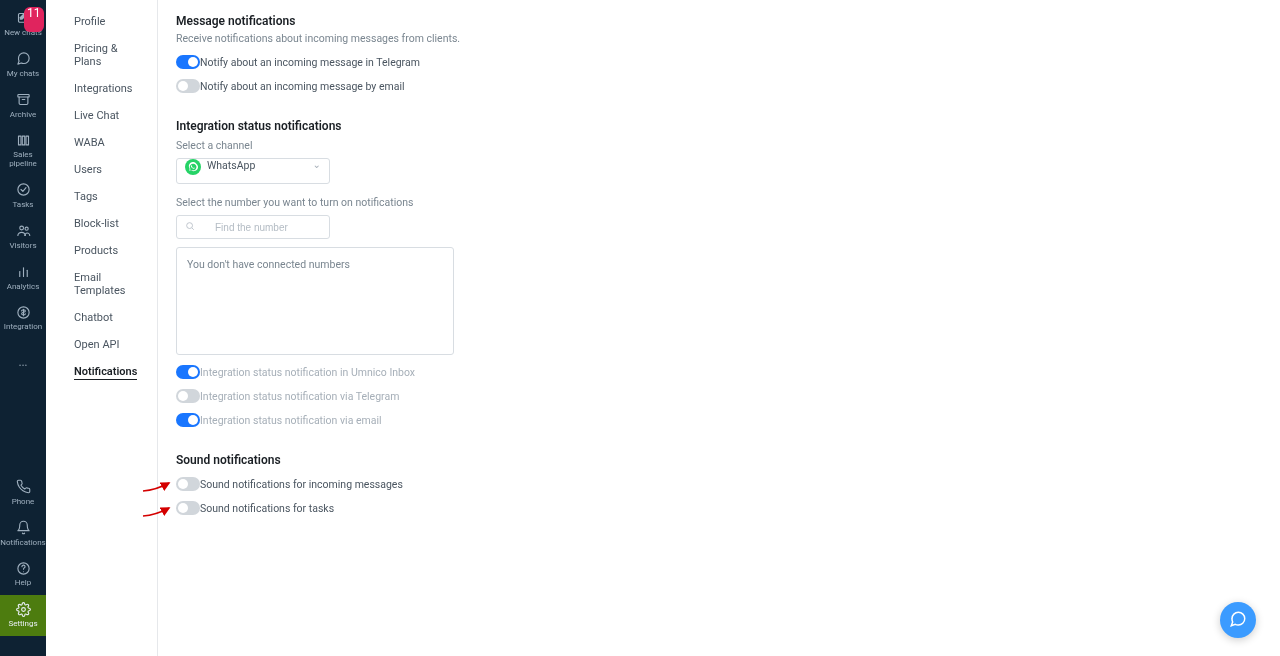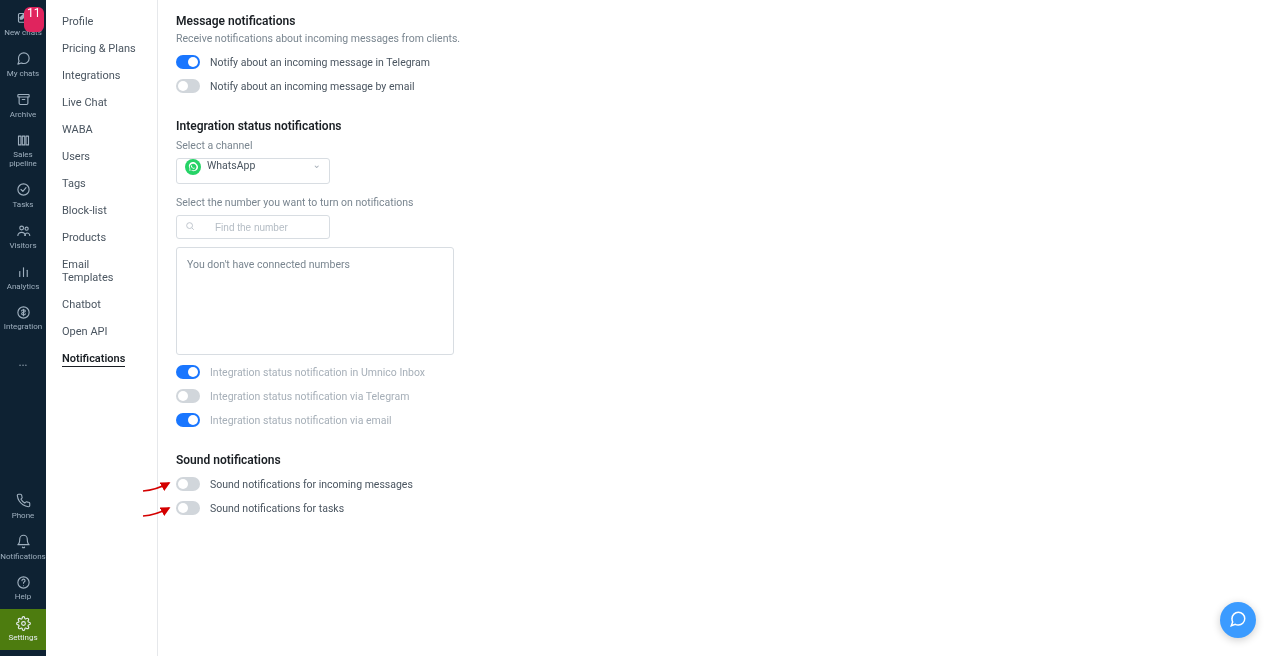--- a/index.html
+++ b/index.html
@@ -17,21 +17,21 @@
 .rail {
   width: 46px;
   background: #0e2233;
   display: flex;
   flex-direction: column;
   align-items: center;
   padding-top: 4px;
   color: #8da0b0;
 }
 .rail-group-top { flex: 0 0 auto; display:flex; flex-direction:column; align-items:center; width:100%;}
-.rail-group-bottom{ margin-top:auto; display:flex; flex-direction:column; align-items:center; width:100%; padding-bottom:6px;}
+.rail-group-bottom{ margin-top:auto; display:flex; flex-direction:column; align-items:center; width:100%; padding-bottom:20px;}
 .rail-item {
   width: 46px;
   display:flex; flex-direction:column; align-items:center; justify-content:center;
   padding: 6px 0 7px 0;
   cursor: pointer;
   position: relative;
 }
 .rail-item.active {
   background: #4d7c0f;
 }
@@ -43,42 +43,42 @@
   min-width:12px; height:25px; border-radius:6px; background:#e0245e;
   color:#fff; font-size:12px; line-height:12px; text-align:center; padding:0 3px;
 }
 
 .subnav {
   width: 112px;
   border-right:1px solid #e6e8eb;
   padding-top:8px;
 }
 .subnav-item {
-  padding: 7px 16px;
+  padding: 7px 28px;
   font-size: 11px;
   color:#4a5560;
   cursor:pointer;
 }
 .subnav-item.active {
   color:#1a1f24; font-weight:600;
 }
 .subnav-item.active span { border-bottom:1px solid #1a1f24; padding-bottom:1px;}
 
 .main {
   flex:1; padding: 14px 18px 0 18px; position:relative;
 }
 .section { margin-bottom: 26px; }
 .section-title {
   font-size: 12px; font-weight:600; color:#1a1f24; margin-bottom:4px;
 }
 .section-sub {
   font-size: 10.5px; color:#7a8690; margin-bottom:10px;
 }
 .toggle-row {
-  display:flex; align-items:center; gap:10px; margin: 10px 0;
+  display:flex; align-items:center; margin: 10px 0;
 }
 .toggle {
   width:24px; height:14px; border-radius:7px; position:relative; flex-shrink:0;
   cursor:pointer;
 }
 .toggle::after {
   content:""; position:absolute; width:10px; height:10px; border-radius:50%; background:#fff;
   top:2px; transition: left .15s;
 }
 .toggle.off { background:#d1d6db; }

